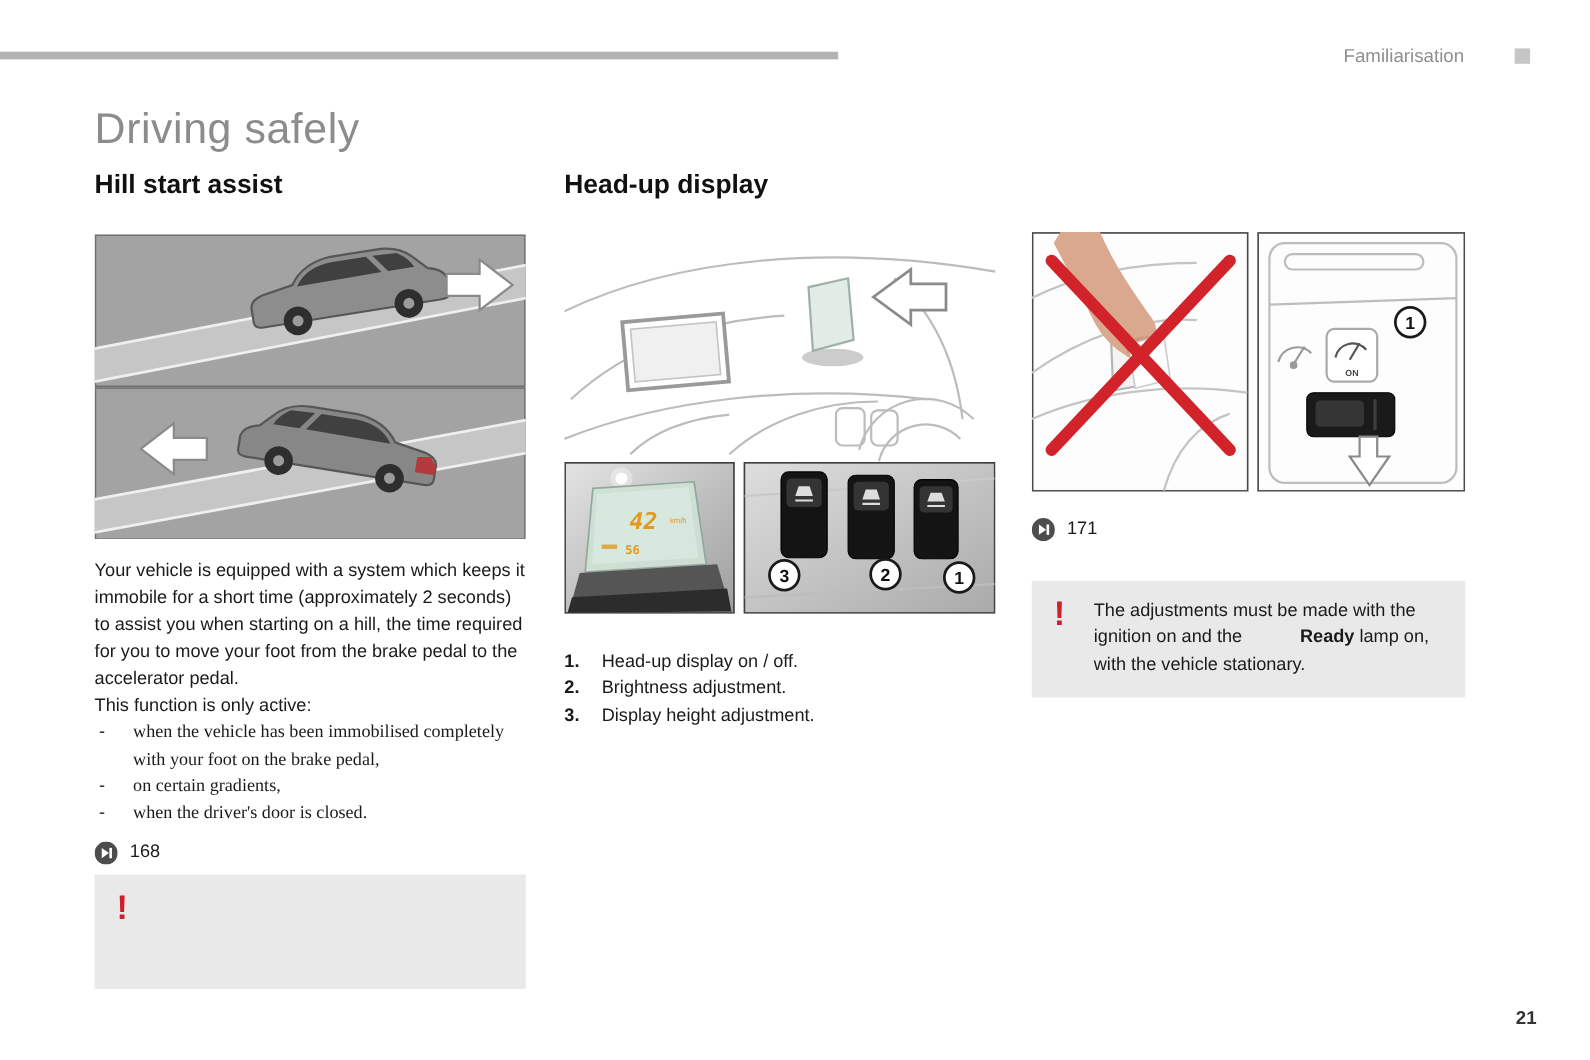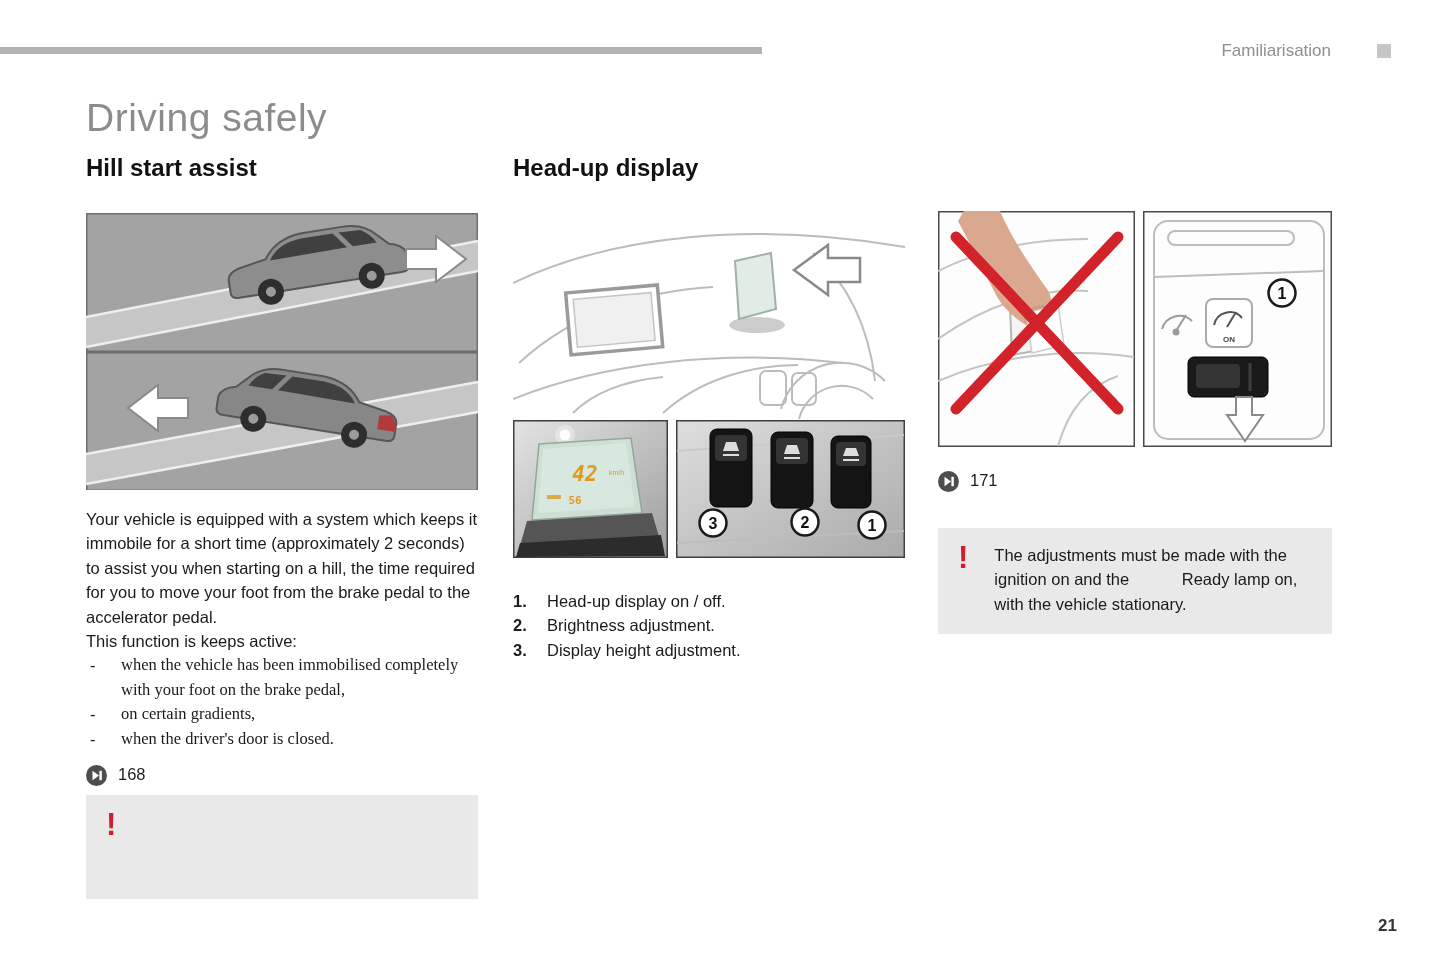--- a/index.html
+++ b/index.html
@@ -31,21 +31,21 @@
   .ref-row { position:absolute; display:flex; gap:11px; font-size:16.5px; }
   .ref-left  { left:86px; top:765px; }
   .ref-right { left:938px; top:471px; }
   .ref-icon { width:21px; height:21px; display:inline-block; }
 
   .warning-box { position:absolute; background:#e9e9e9; display:flex; align-items:flex-start; padding:15px 14px 0 14px; }
   .warn-left  { left:86px; top:795px; width:392px; height:104px; }
   .warn-right { left:938px; top:528px; width:394px; height:106px; }
   .warn-mark { font-size:31px; font-weight:700; color:#cf1f2e; line-height:30px; padding-left:6px; }
   .warn-text { margin-left:26px; font-size:16.5px; line-height:24.4px; color:#1a1a1a; }
-  .warn-text b { font-weight:400;padding-left:48px; }
+  .warn-text b { font-weight:700;padding-left:48px; }
 
   .hud-list { position:absolute; left:513px; top:589px; width:392px; font-size:16.5px; line-height:24.4px; }
   .hud-list .row { display:flex; }
   .hud-list .num { width:34px; flex:0 0 34px; font-weight:700; }
 
   .page-number { position:absolute; left:1378px; top:916px; font-size:17px; font-weight:700; color:#333; }
 </style>
 </head>
 <body>
 
@@ -245,21 +245,21 @@
         </g>
         <g>
           <polygon points="298,186 314,186 314,204 325,204 307,230 289,204 298,204" fill="#ffffff" stroke="#8a8a8a" stroke-width="2"></polygon>
         </g>
       </g>
     </svg>
   </div>
 
   <div class="body-block">
     <p>Your vehicle is equipped with a system which keeps it immobile for a short time (approximately 2 seconds) to assist you when starting on a hill, the time required for you to move your foot from the brake pedal to the accelerator pedal.</p>
-    <p>This function is keeps active:</p>
+    <p>This function is only active:</p>
     <div class="bullet-row">
       <span class="bullet-marker">-</span>
       <span class="bullet-text">when the vehicle has been immobilised completely with your foot on the brake pedal,</span>
     </div>
     <div class="bullet-row">
       <span class="bullet-marker">-</span>
       <span class="bullet-text">on certain gradients,</span>
     </div>
     <div class="bullet-row">
       <span class="bullet-marker">-</span>

